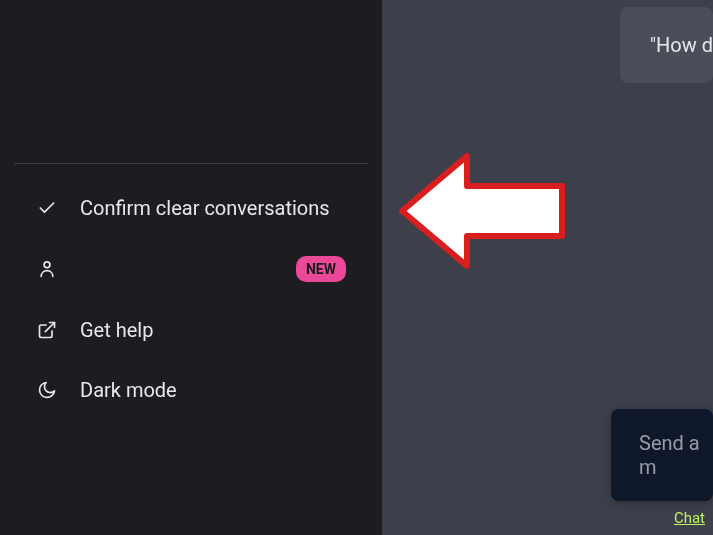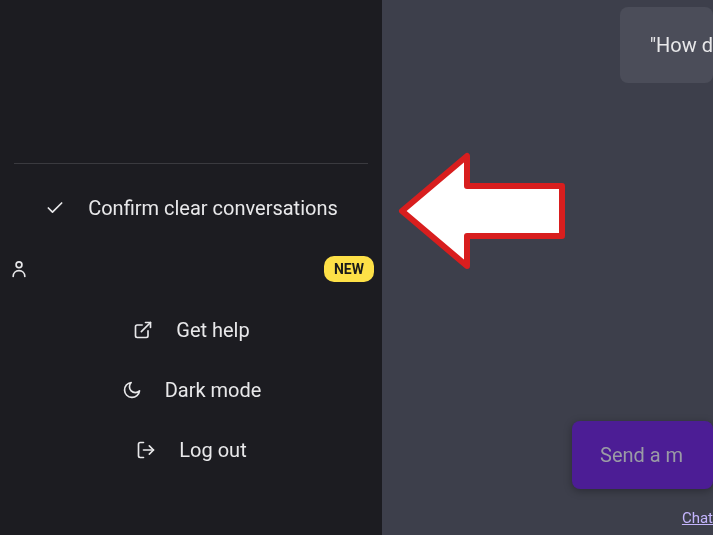--- a/index.html
+++ b/index.html
@@ -33,46 +33,45 @@
       background: #3a3a3f;
       margin: 0 14px;
       margin-top: 163px;
     }
     .menu {
       padding: 14px 0 8px 0;
     }
     .menu-item {
       display: flex;
       align-items: center;
-      padding: 18px 8px;
+      padding: 18px 36px;
       color: #e8e8ea;
       font-size: 20px;
       cursor: pointer;
       position: relative;
-      justify-content: center;
     }
     .icon-wrap {
       width: 22px;
       height: 22px;
       margin-right: 22px;
       display: flex;
       align-items: center;
       justify-content: center;
       flex-shrink: 0;
     }
     .icon-wrap svg {
       stroke: #e8e8ea;
       fill: none;
       stroke-width: 2;
       stroke-linecap: round;
       stroke-linejoin: round;
     }
     .badge {
       margin-left: auto;
-      background: #fde047;
+      background: #ec4899;
       color: #1a1a1a;
       font-size: 14px;
       font-weight: 700;
       padding: 5px 10px;
       border-radius: 10px;
     }
     .main {
       position: absolute;
       left: 382px;
       top: 0;
@@ -87,35 +86,35 @@
       top: 7px;
       right: 0;
       background: #4b4d59;
       padding: 26px 0 26px 30px;
       border-radius: 8px;
       color: #e8e8ea;
       font-size: 20px;
     }
     .input-area {
       position: absolute;
-      bottom: 46px;
+      bottom: 34px;
       right: 0;
-      background: #4c1d95;
+      background: #0f172a;
       padding: 22px 0 22px 28px;
       border-radius: 8px;
       color: #9a9ba5;
       font-size: 20px;
-      width: 141px;
+      width: 102px;
       box-shadow: 0 2px 8px rgba(0,0,0,0.3);
     }
     .footer-link {
       position: absolute;
       bottom: 8px;
-      right: 0;
-      color: #c4b5fd;
+      right: 8px;
+      color: #bef264;
       font-size: 15px;
       text-decoration: underline;
       text-align: right;
     }
     .annotation-arrow {
       position: absolute;
       left: 392px;
       top: 146px;
       pointer-events: none;
       z-index: 10;
@@ -161,30 +160,20 @@
 
       <div class="menu-item">
         <span class="icon-wrap">
           <svg viewBox="0 0 24 24" width="20" height="20">
               <path d="M21 13A9 9 0 1 1 11 3a7 7 0 0 0 10 10z"></path>
             </svg>
         </span>
         <span>Dark mode</span>
       </div>
 
-      <div class="menu-item">
-        <span class="icon-wrap">
-          <svg viewBox="0 0 24 24" width="20" height="20">
-              <path d="M9 21H5a2 2 0 0 1-2-2V5a2 2 0 0 1 2-2h4"></path>
-              <polyline points="16 17 21 12 16 7"></polyline>
-              <line x1="21" y1="12" x2="9" y2="12"></line>
-            </svg>
-        </span>
-        <span>Log out</span>
-      </div>
 
     </div>
   </div>
 </div>
 
 <div class="main">
   <div class="example-bubble">
     <span>"How d</span>
   </div>
   <div class="input-area">

